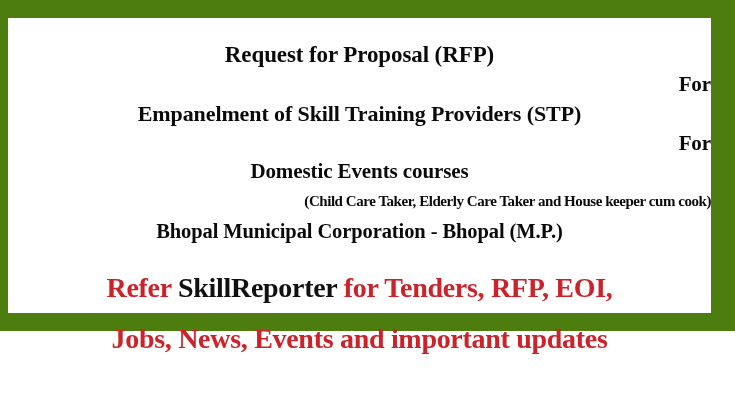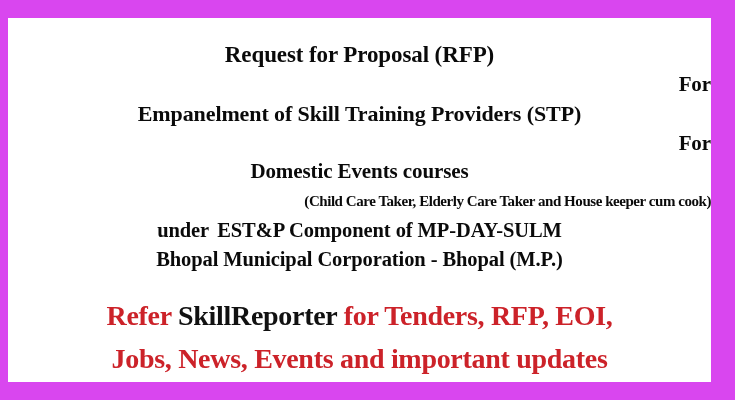--- a/index.html
+++ b/index.html
@@ -9,22 +9,22 @@
   }
   body {
     width: 735px;
     height: 400px;
     overflow: hidden;
     font-family: "Liberation Serif", "DejaVu Serif", serif;
   }
   .poster {
     box-sizing: border-box;
     width: 735px;
-    height: 400px;
-    background: #d946ef;
+    height: 331px;
+    background: #4d7c0f;
     padding: 18px 24px 18px 8px;
     display: block;
   }
   .sheet {
     box-sizing: border-box;
     width: 100%;
     height: 100%;
     background: #ffffff;
     display: flex;
     flex-direction: column;
@@ -57,21 +57,21 @@
     width: 100%;
     text-align: center;
     font-weight: bold;
     font-family: "Liberation Serif", "DejaVu Serif", serif;
     font-size: 28px;
     line-height: 35px;
     white-space: nowrap;
     letter-spacing: -0.3px;
   }
   .promo-1 { margin-top: 24px; }
-  .promo-2 { margin-top: 8px; }
+  .promo-2 { margin-top: 16px; }
   .red  { color: #cc2229; }
   .dark { color: #111111; }
 </style>
 </head>
 <body>
 
 <div class="poster">
   <div class="sheet">
 
     <span class="line l-title">Request for Proposal (RFP)</span>
@@ -79,23 +79,20 @@
     <span class="line l-for">For</span>
 
     <span class="line l-emp">Empanelment of Skill Training Providers (STP)</span>
 
     <span class="line l-for">For</span>
 
     <span class="line l-dom">Domestic Events courses</span>
 
     <span class="line l-child">(Child Care Taker, Elderly Care Taker and House keeper cum cook)</span>
 
-    <span class="line l-under">
-      <span>under</span><span class="gap-under">EST&amp;P Component of MP-DAY-SULM</span>
-    </span>
 
     <span class="line l-bhopal">Bhopal Municipal Corporation - Bhopal (M.P.)</span>
 
     <span class="promo promo-1">
       <span class="red">Refer</span>
       <span class="dark">SkillReporter</span>
       <span class="red">for Tenders, RFP, EOI,</span>
     </span>
 
     <span class="promo promo-2 red">Jobs, News, Events and important updates</span>

